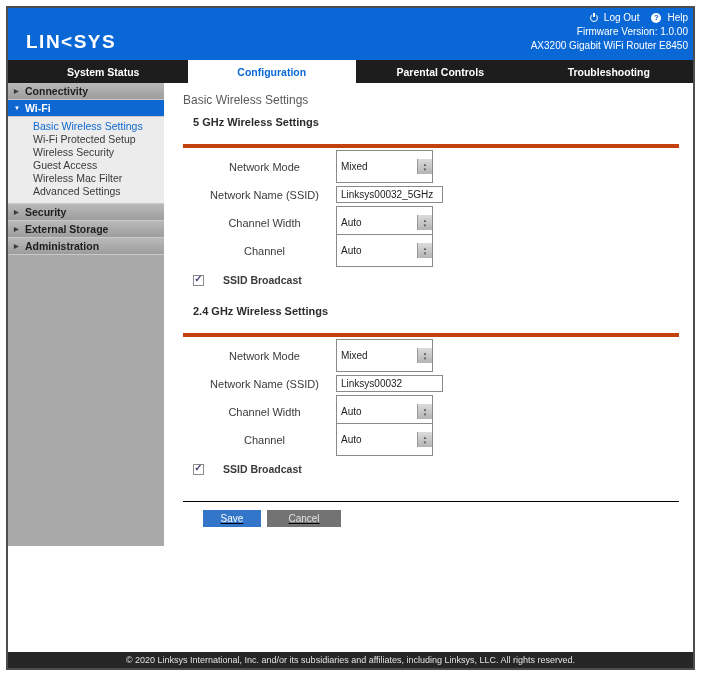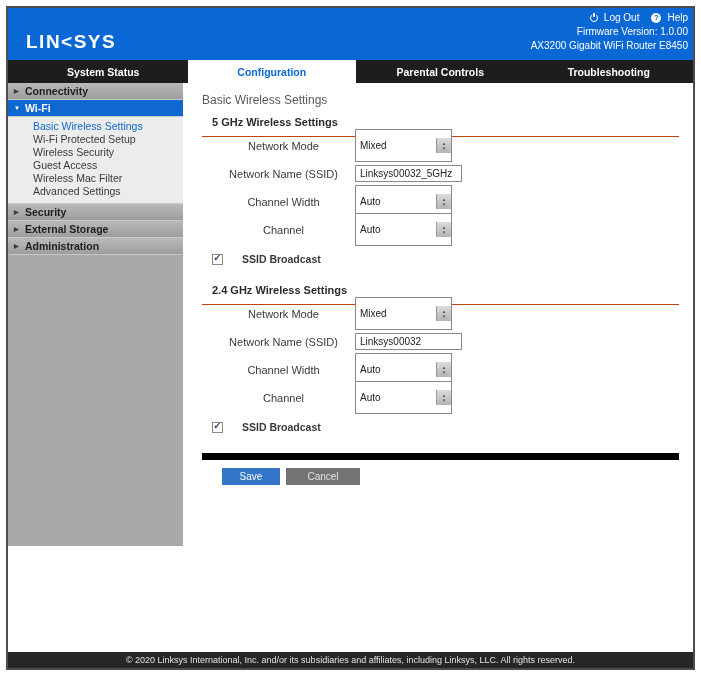--- a/index.html
+++ b/index.html
@@ -18,46 +18,46 @@
 
   
   .tabbar { height:23px; background:#1d1d1d; display:flex; flex:0 0 auto;padding-left:11px; }
   .tab { flex:1 1 0; display:flex; align-items:center; justify-content:center; color:#fff; font-size:10.5px; font-weight:bold; cursor:pointer; }
   .tab.active { background:#fff; color:#0a68d6; }
 
   
   .main { flex:1 1 auto; display:flex; background:#fff; overflow:hidden; }
 
   
-  .sidebar { width:175px; height:463px; flex:0 0 auto; background:#a9a9a9; font-size:10.5px; }
+  .sidebar { width:156px; height:463px; flex:0 0 auto; background:#a9a9a9; font-size:10.5px; }
   .nav-group { height:17px; line-height:16px; background:linear-gradient(#b9b9b9,#9d9d9d); border-bottom:1px solid #c9c9c9; color:#1e1e1e; font-weight:bold; padding-left:6px; cursor:pointer; display:flex; align-items:center; gap:4px; }
   .nav-group .arrow { font-size:6px; color:#3a3a3a; width:7px; }
   .nav-group.selected { background:#0f68d2; color:#fff; }
   .nav-group.selected .arrow { color:#fff; }
   .subnav { background:#ececec; padding:3px 0 5px 0; border-bottom:1px solid #c9c9c9; }
   .subnav-item { height:13px; line-height:13px; padding-left:25px; color:#3a3a3a; cursor:pointer; font-weight:normal; }
   .subnav-item.active { color:#0f68d2; }
 
   
   .content { flex:1 1 auto; padding:10px 14px 0 19px; background:#fff; }
   .page-title { color:#5a5a5a; font-size:12px; margin-bottom:9px; }
-  .section-title { color:#2b2b2b; font-size:11px; font-weight:bold; padding-left:10px; padding-bottom:8px; border-bottom:1px solid #c2410c; }
+  .section-title { color:#2b2b2b; font-size:11px; font-weight:bold; padding-left:10px; padding-bottom:16px; border-bottom:4px solid #c2410c; margin-bottom:10px; }
   .form-row { display:flex; align-items:center; height:17px; margin:0 0 11px 10px; }
   .form-label { width:143px; color:#3a3a3a; font-size:11px; flex:0 0 auto;text-align:center; }
   .select { width:97px; height:33px; border:1px solid #8a8a8a; background:#fff; display:flex; align-items:center; cursor:pointer; }
   .select-value { flex:1 1 auto; font-size:10px; color:#222; padding-left:4px; }
   .spinner { width:15px; height:15px; background:linear-gradient(#dcdcdc,#b4b4b4); border-left:1px solid #999; display:flex; flex-direction:column; align-items:center; justify-content:center; }
   .spinner span { font-size:4.5px; line-height:5px; color:#555; }
   .text-input { width:107px; height:17px; border:1px solid #8a8a8a; font-size:10px; color:#222; padding-left:4px; font-family:"Liberation Sans", sans-serif; }
   .check-row { display:flex; align-items:center; margin:14px 0 0 10px; height:14px; }
   .checkbox { width:11px; height:11px; border:1px solid #8a8a8a; background:#fff; display:flex; align-items:center; justify-content:center; cursor:pointer; }
   .checkbox .check-glyph { font-size:10px; line-height:10px; color:#44447a; font-weight:bold; margin-top:-2px; }
   .check-label { font-size:10.5px; color:#3a3a3a; margin-left:19px;font-weight:bold; }
   .section-2 { margin-top:18px; }
-  .button-bar { margin-top:19px; border-top:7px solid #000000; padding:8px 0 0 20px; display:flex; gap:6px; }
+  .button-bar { margin-top:25px; border-top:1px solid #000000; padding:8px 0 0 20px; display:flex; gap:6px;text-decoration:underline; }
   .btn { height:17px; font-size:10px; border:none; cursor:pointer; font-family:"Liberation Sans", sans-serif; }
   .btn-save { width:58px; background:#3376c9; color:#fff; }
   .btn-cancel { width:74px; background:#737373; color:#e3e3e3; }
 
   
   .footer { margin-top:auto; height:16px; flex:0 0 auto; background:#262626; color:#e2e2e2; font-size:9px; line-height:16px; text-align:center; }
 </style>
 </head>
 <body>
 

